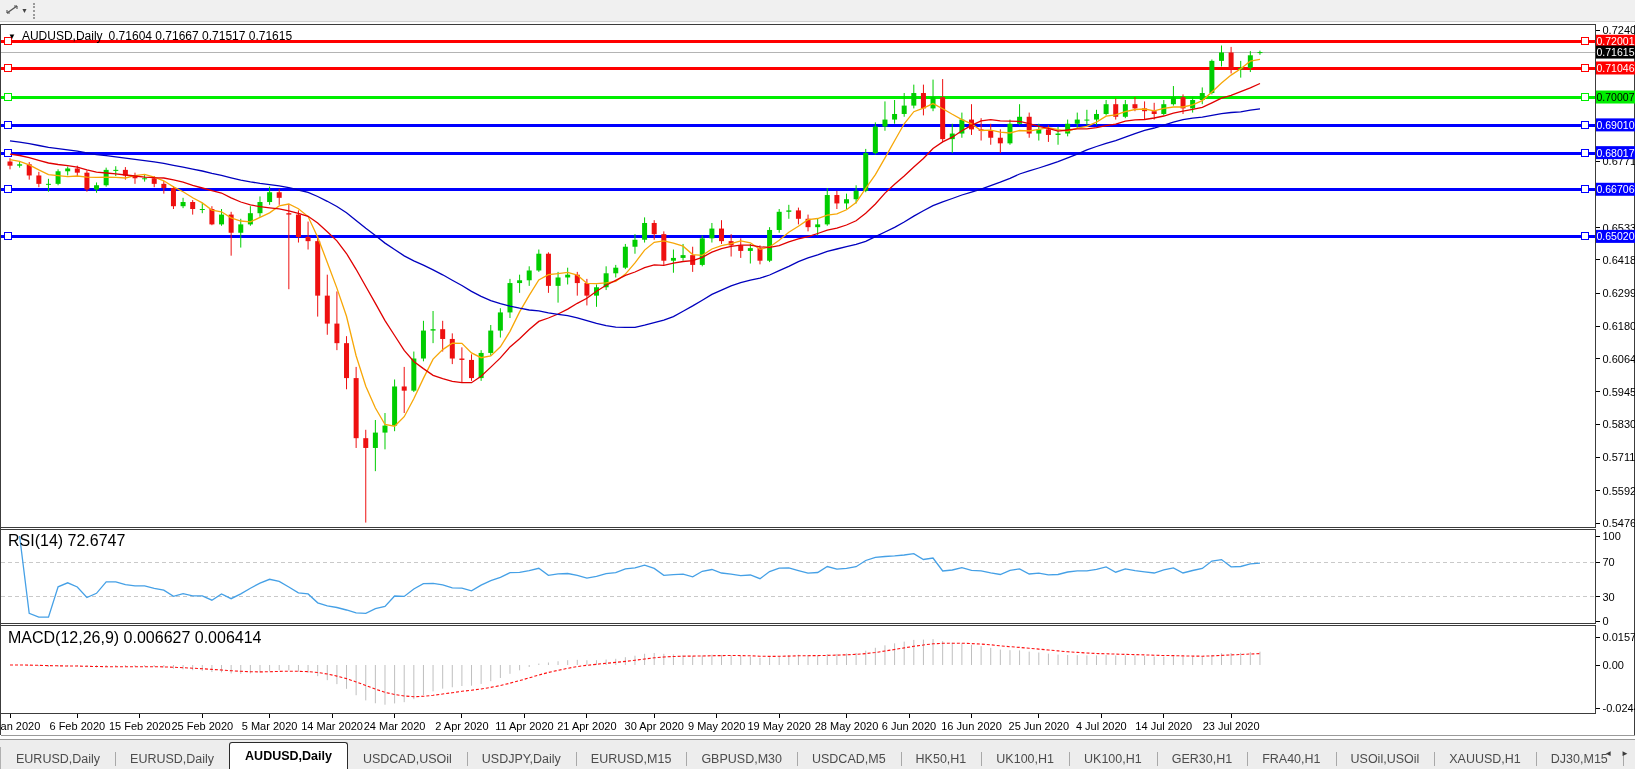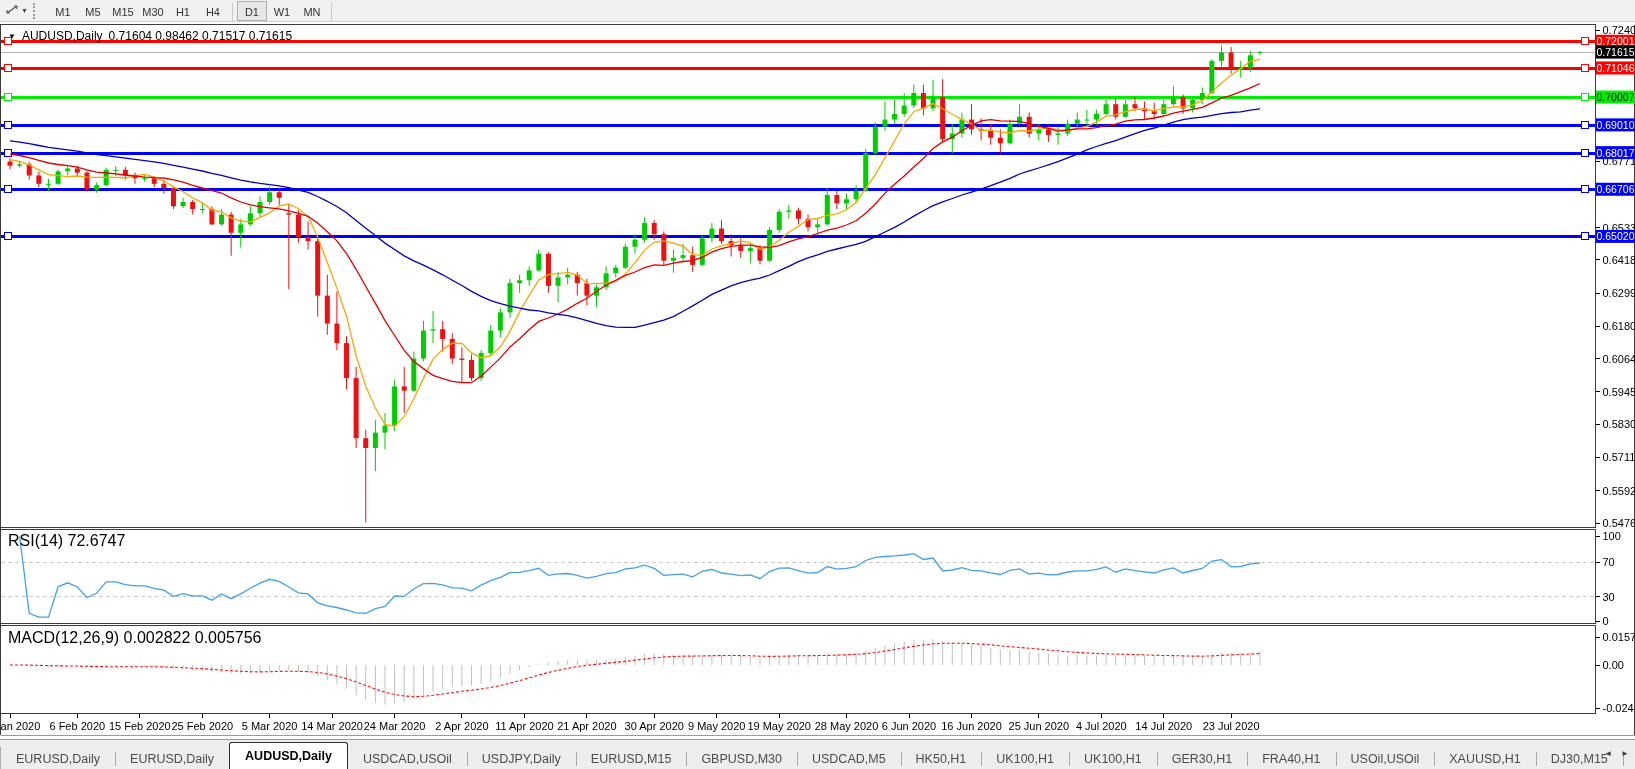--- a/index.html
+++ b/index.html
@@ -41,33 +41,20 @@
         <svg width="15" height="13" viewBox="0 0 15 13">
             <path d="M2 10 L12 3" stroke="#555" stroke-width="1.4" fill="none"></path>
             <path d="M12 3 l-3 0 m3 0 l0 3" stroke="#555" stroke-width="1.1" fill="none"></path>
             <path d="M2 10 l3 0 m-3 0 l0 -3" stroke="#555" stroke-width="1.1" fill="none"></path>
           </svg>
       </span>
       <span class="dd">▼</span>
     </div>
     <div class="grip"></div>
   </div>
-  <div class="tabs" id="tf-buttons">
-      <div class="tf-btn">M1</div>
-      <div class="tf-btn">M5</div>
-      <div class="tf-btn">M15</div>
-      <div class="tf-btn">M30</div>
-      <div class="tf-btn">H1</div>
-      <div class="tf-btn">H4</div>
-      <div class="vsep"></div>
-      <div class="tf-btn active">D1</div>
-      <div class="tf-btn">W1</div>
-      <div class="tf-btn">MN</div>
-      <div class="vsep"></div>
-    </div>
 </div>
 
 <div class="chart-window">
   <svg id="chart-svg" width="1635" height="715">
       <rect x="0" y="0" width="1635" height="715" fill="#ffffff"></rect>
       <g stroke="#3c3c3c" fill="none" shape-rendering="crispEdges">
         <rect x="0.5" y="2.5" width="1595" height="503"></rect>
         <rect x="0.5" y="507.5" width="1595" height="94"></rect>
         <rect x="0.5" y="603.5" width="1595" height="88"></rect>
         <line x1="1634.5" y1="2.5" x2="1634.5" y2="713" stroke="#3c3c3c"></line>
@@ -603,24 +590,24 @@
         <text x="1101.3025" y="708" text-anchor="middle">4 Jul 2020</text>
         <line x1="1163.8" y1="692" x2="1163.8" y2="696" stroke="#000" shape-rendering="crispEdges"></line>
         <text x="1163.8" y="708" text-anchor="middle">14 Jul 2020</text>
         <line x1="1231.105" y1="692" x2="1231.105" y2="696" stroke="#000" shape-rendering="crispEdges"></line>
         <text x="1231.105" y="708" text-anchor="middle">23 Jul 2020</text>
       </g>
     </svg>
   <div class="chart-title">
     <span class="collapse">▼</span>
     <span>AUDUSD,Daily</span>
-    <span>0.71604 0.98462 0.71517 0.71615</span>
+    <span>0.71604 0.71667 0.71517 0.71615</span>
   </div>
   <div class="pane-label rsi-label">RSI(14) 72.6747</div>
-  <div class="pane-label macd-label">MACD(12,26,9) 0.002822 0.005756</div>
+  <div class="pane-label macd-label">MACD(12,26,9) 0.006627 0.006414</div>
 </div>
 
 <div class="tabbar">
   <div class="tab-pad"></div>
   <div class="tabs" id="tabs">
       <div class="tab">EURUSD,Daily</div>
       <div class="tab">EURUSD,Daily</div>
       <div class="tab active">AUDUSD,Daily</div>
       <div class="tab">USDCAD,USOil</div>
       <div class="tab">USDJPY,Daily</div>

